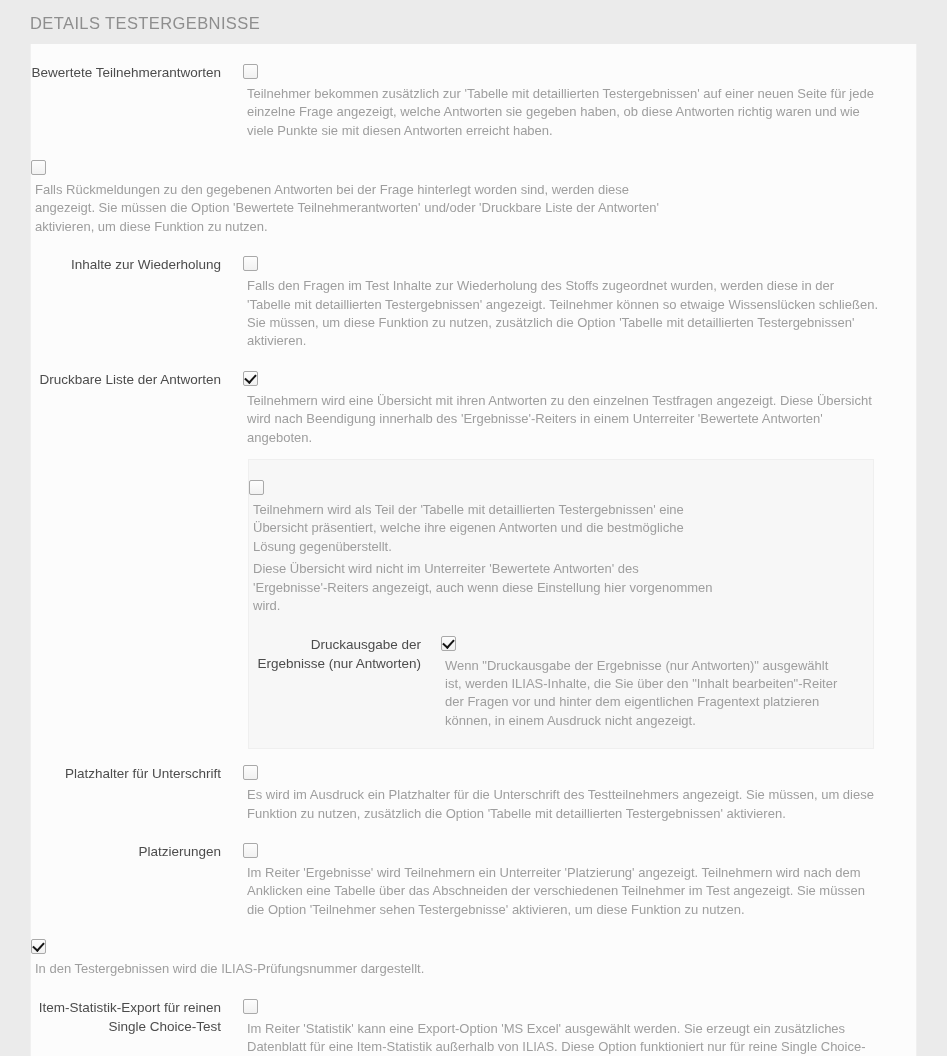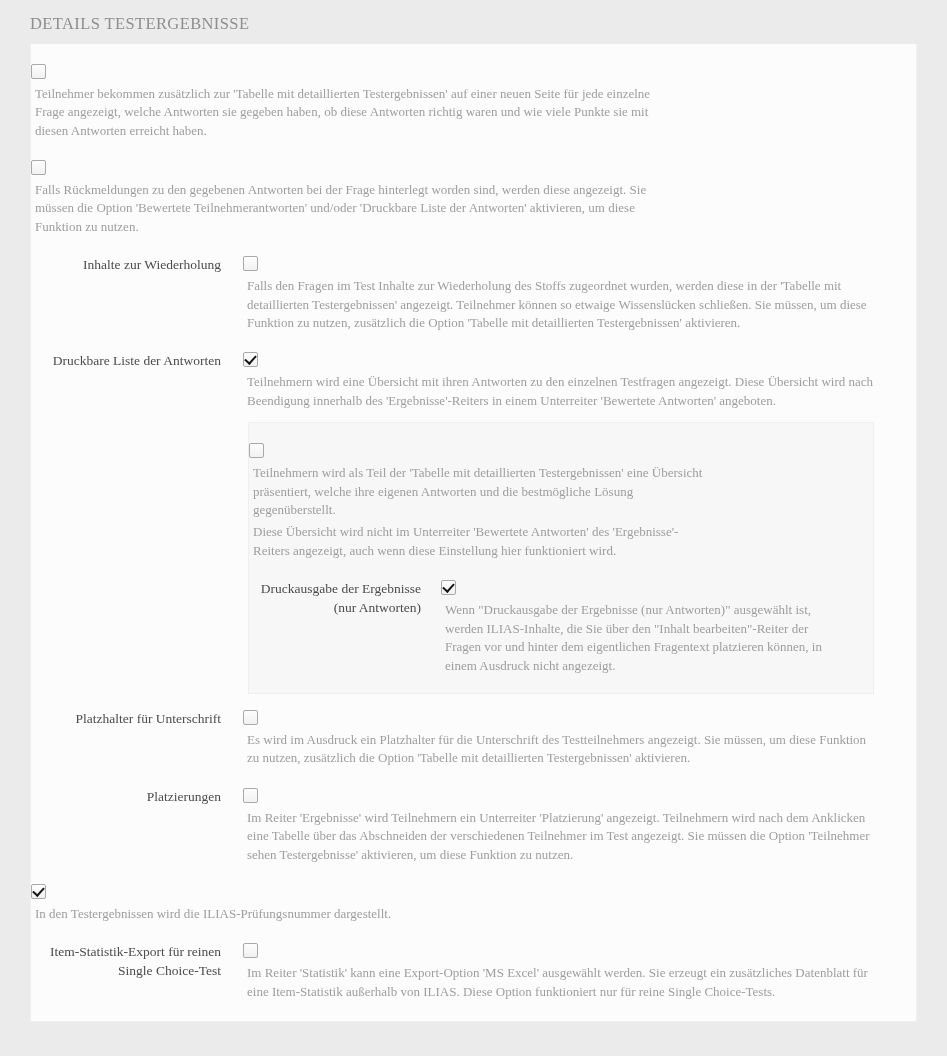--- a/index.html
+++ b/index.html
@@ -14,21 +14,20 @@
     font-size: 13px;
     color: #4c4c4c;
     overflow: hidden;
   }
 
   .page {
     position: relative;
     width: 947px;
     height: 941px;
     box-sizing: border-box;
-    font-family: Liberation Serif, serif;
   }
 
   
   .section-header {
     padding: 14px 0 10px 30px;
     font-size: 16.5px;
     letter-spacing: 0.4px;
     color: #8e8e8e;
     font-weight: 400;
     text-transform: uppercase;
@@ -132,20 +131,21 @@
 </head>
 <body>
 
 <div class="page">
 
   <div class="section-header">DETAILS TESTERGEBNISSE</div>
 
   <div class="card">
 
     <div class="form-row first">
+      <div class="row-label">Bewertete Teilnehmerantworten</div>
       <div class="row-field">
         <span class="cb"></span>
         <div class="desc">
           <p>Teilnehmer bekommen zusätzlich zur 'Tabelle mit detaillierten Testergebnissen' auf einer neuen Seite für jede einzelne Frage angezeigt, welche Antworten sie gegeben haben, ob diese Antworten richtig waren und wie viele Punkte sie mit diesen Antworten erreicht haben.</p>
         </div>
       </div>
     </div>
 
     <div class="form-row">
       <div class="row-field">
@@ -174,21 +174,21 @@
           <p>Teilnehmern wird eine Übersicht mit ihren Antworten zu den einzelnen Testfragen angezeigt. Diese Übersicht wird nach Beendigung innerhalb des 'Ergebnisse'-Reiters in einem Unterreiter 'Bewertete Antworten' angeboten.</p>
         </div>
 
         <div class="subpanel">
 
           <div class="form-row first">
             <div class="row-field">
               <span class="cb"></span>
               <div class="desc">
                 <p>Teilnehmern wird als Teil der 'Tabelle mit detaillierten Testergebnissen' eine Übersicht präsentiert, welche ihre eigenen Antworten und die bestmögliche Lösung gegenüberstellt.</p>
-                <p>Diese Übersicht wird nicht im Unterreiter 'Bewertete Antworten' des 'Ergebnisse'-Reiters angezeigt, auch wenn diese Einstellung hier funktioniert wird.</p>
+                <p>Diese Übersicht wird nicht im Unterreiter 'Bewertete Antworten' des 'Ergebnisse'-Reiters angezeigt, auch wenn diese Einstellung hier vorgenommen wird.</p>
               </div>
             </div>
           </div>
 
           <div class="form-row">
             <div class="row-label">Druckausgabe der Ergebnisse (nur Antworten)</div>
             <div class="row-field">
               <span class="cb checked"></span>
               <div class="desc">
                 <p>Wenn "Druckausgabe der Ergebnisse (nur Antworten)" ausgewählt ist, werden ILIAS-Inhalte, die Sie über den "Inhalt bearbeiten"-Reiter der Fragen vor und hinter dem eigentlichen Fragentext platzieren können, in einem Ausdruck nicht angezeigt.</p>

